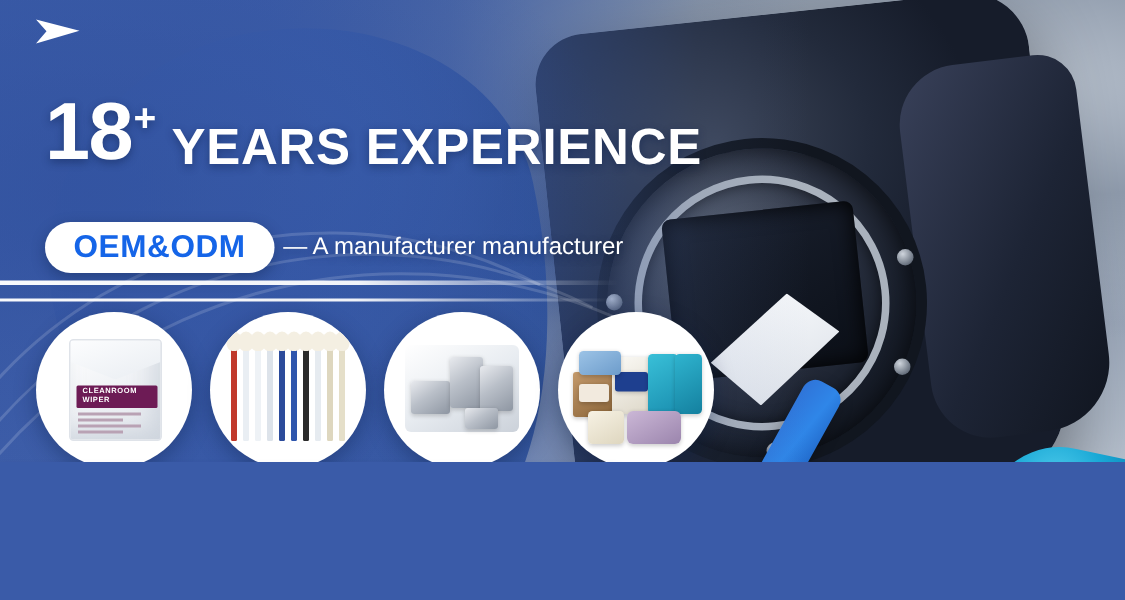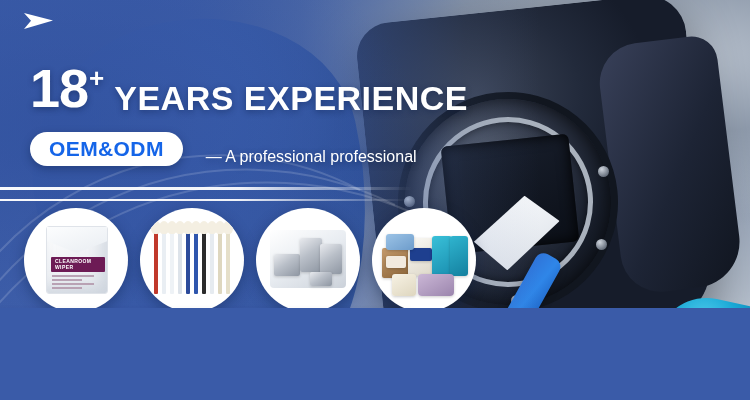--- a/index.html
+++ b/index.html
@@ -160,22 +160,22 @@
     font-size:26px; font-weight:700; line-height:1;
     margin-left:1px; margin-top:2px;
   }
   .years{
     font-size:34px; font-weight:700; letter-spacing:.5px;
     margin-left:10px; margin-top:16px;text-align:right;
   }
 
   
   .row2{
-    position:absolute; left:30px; top:132px;
-    display:flex; align-items:flex-end; gap:23px;
+    position:absolute; left:30px; top:148px;
+    display:flex; align-items:center; gap:6px;
   }
   .pill{
     background:#ffffff;
     color:#1565e8;
     font-size:21px; font-weight:700; letter-spacing:.4px;
     padding:5px 19px 6px;
     border-radius:20px;
     box-shadow:0 3px 9px rgba(8,26,64,.35);
     line-height:1.1;
   }
@@ -312,21 +312,21 @@
   </svg>
 
   <div class="headline">
     <span class="num">18</span>
     <span class="plus">+</span>
     <span class="years">YEARS EXPERIENCE</span>
   </div>
 
   <div class="row2">
     <div class="pill">OEM&amp;ODM</div>
-    <div class="tagline">— A professional professional</div>
+    <div class="tagline">— A manufacturer manufacturer</div>
   </div>
 
   <div class="rule rule-a"></div>
   <div class="rule rule-b"></div>
 
   <div class="products">
 
     <div class="prod">
       <div class="prod-inner">
         <div class="bag">

